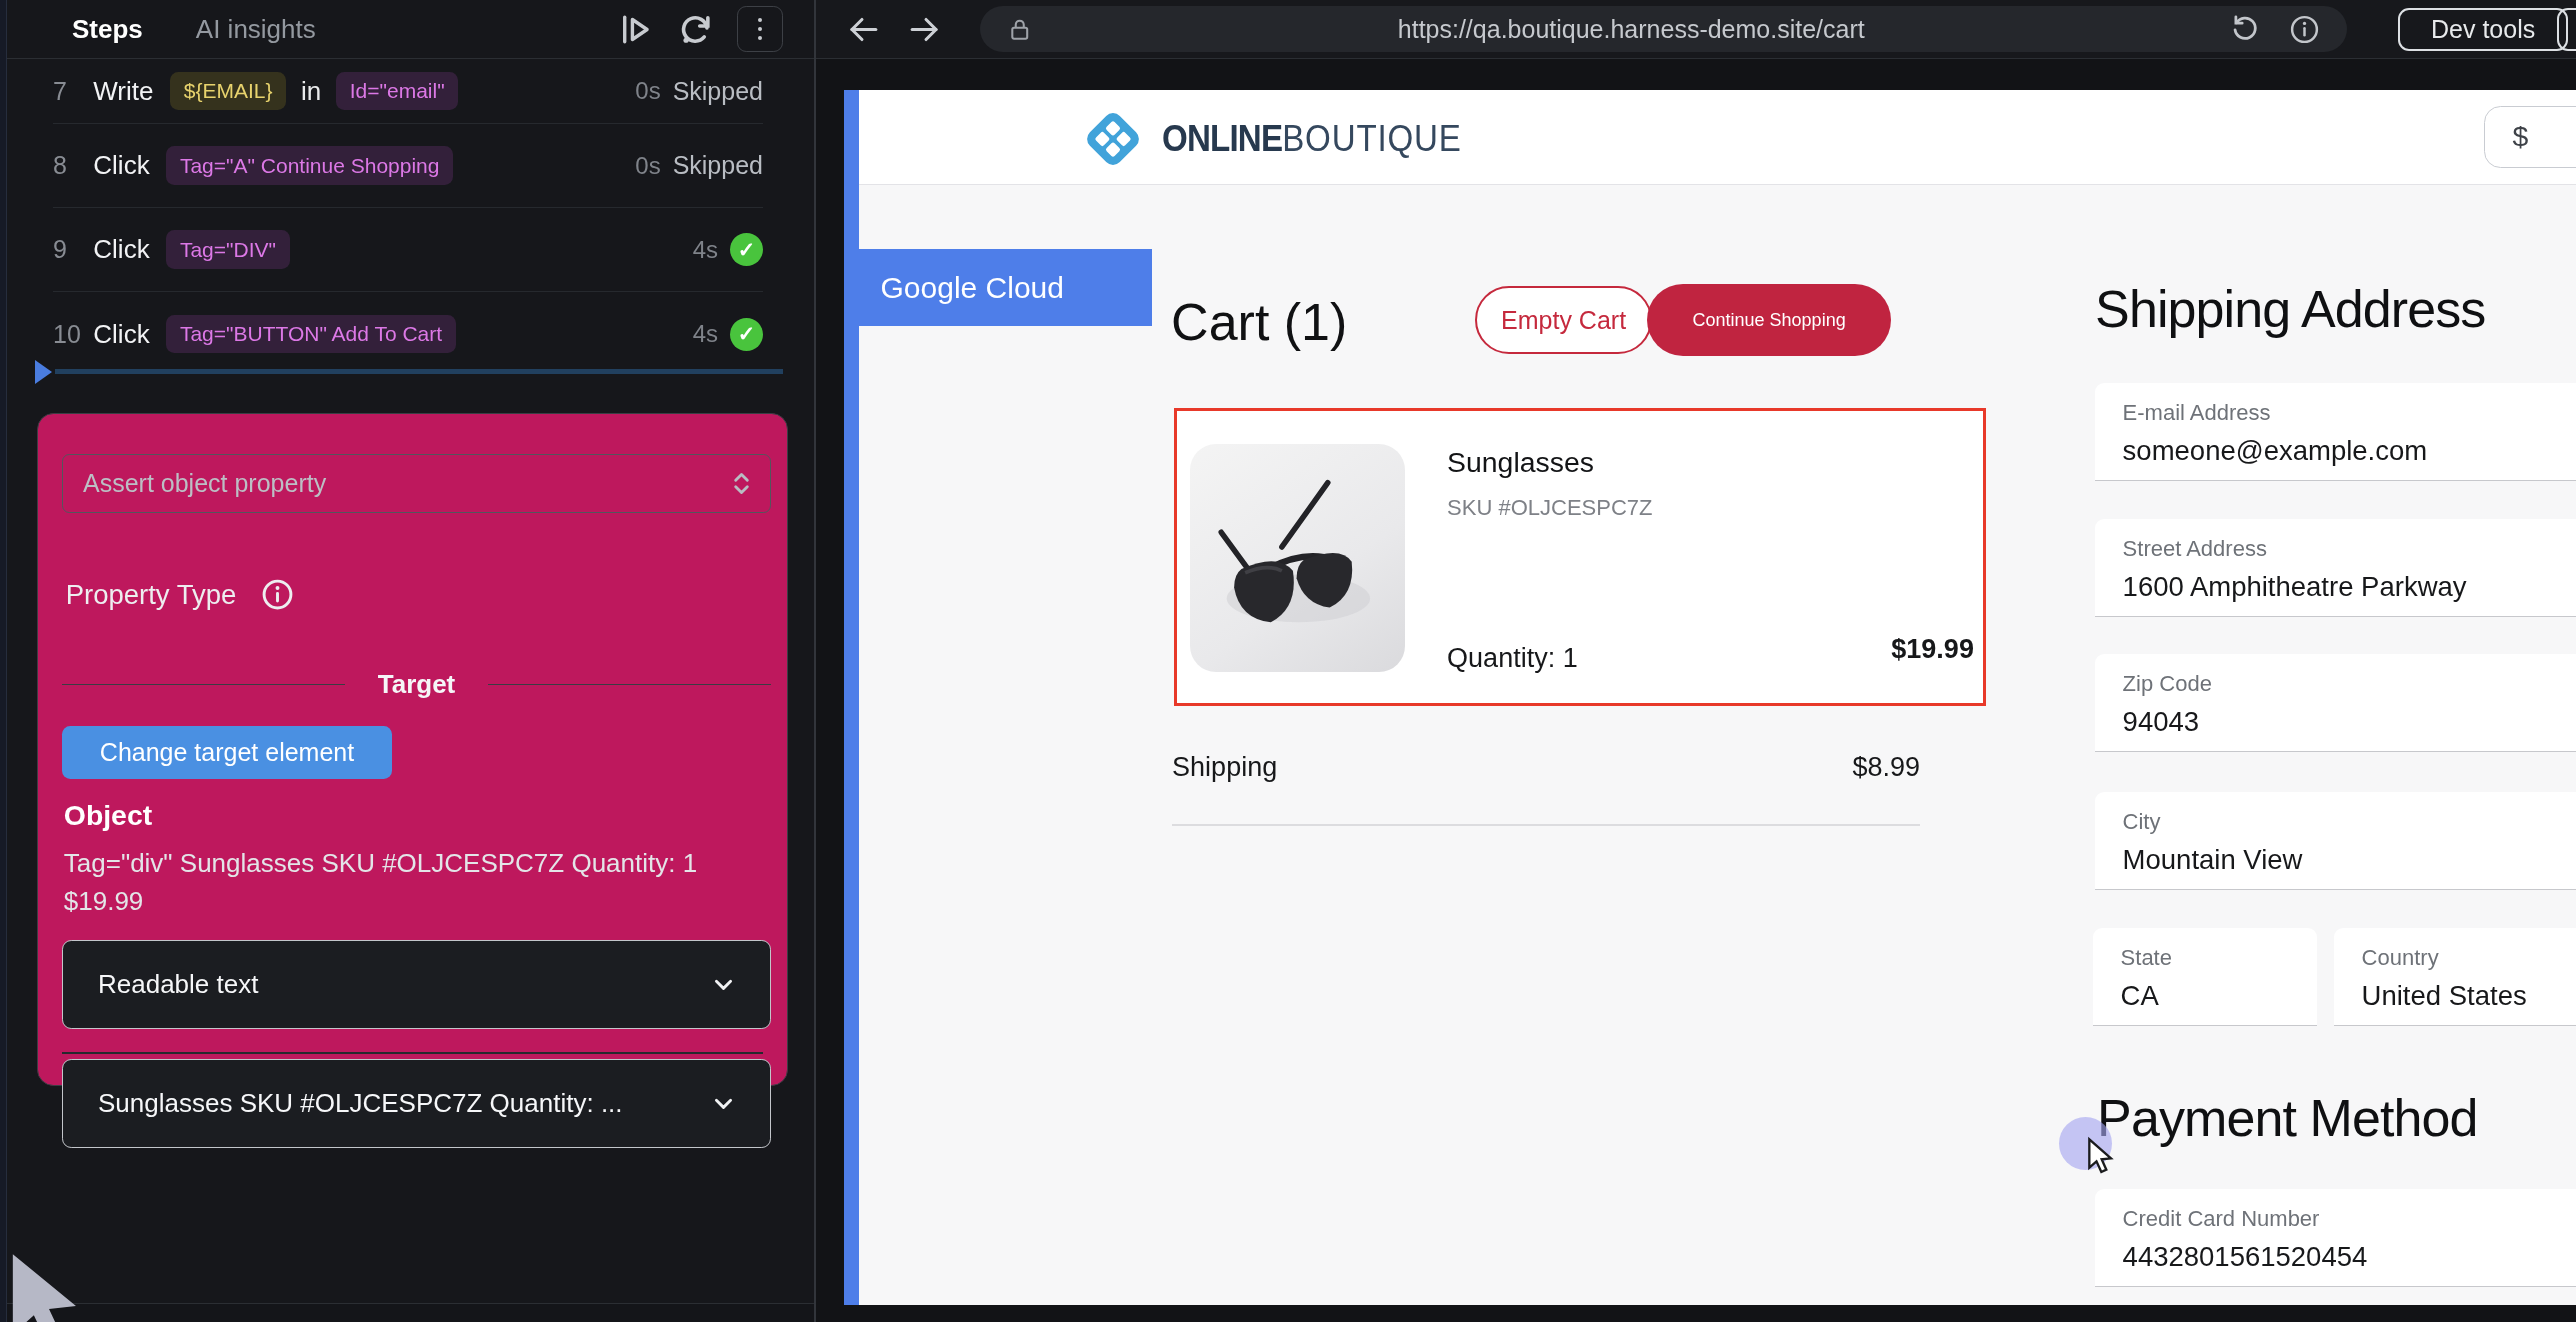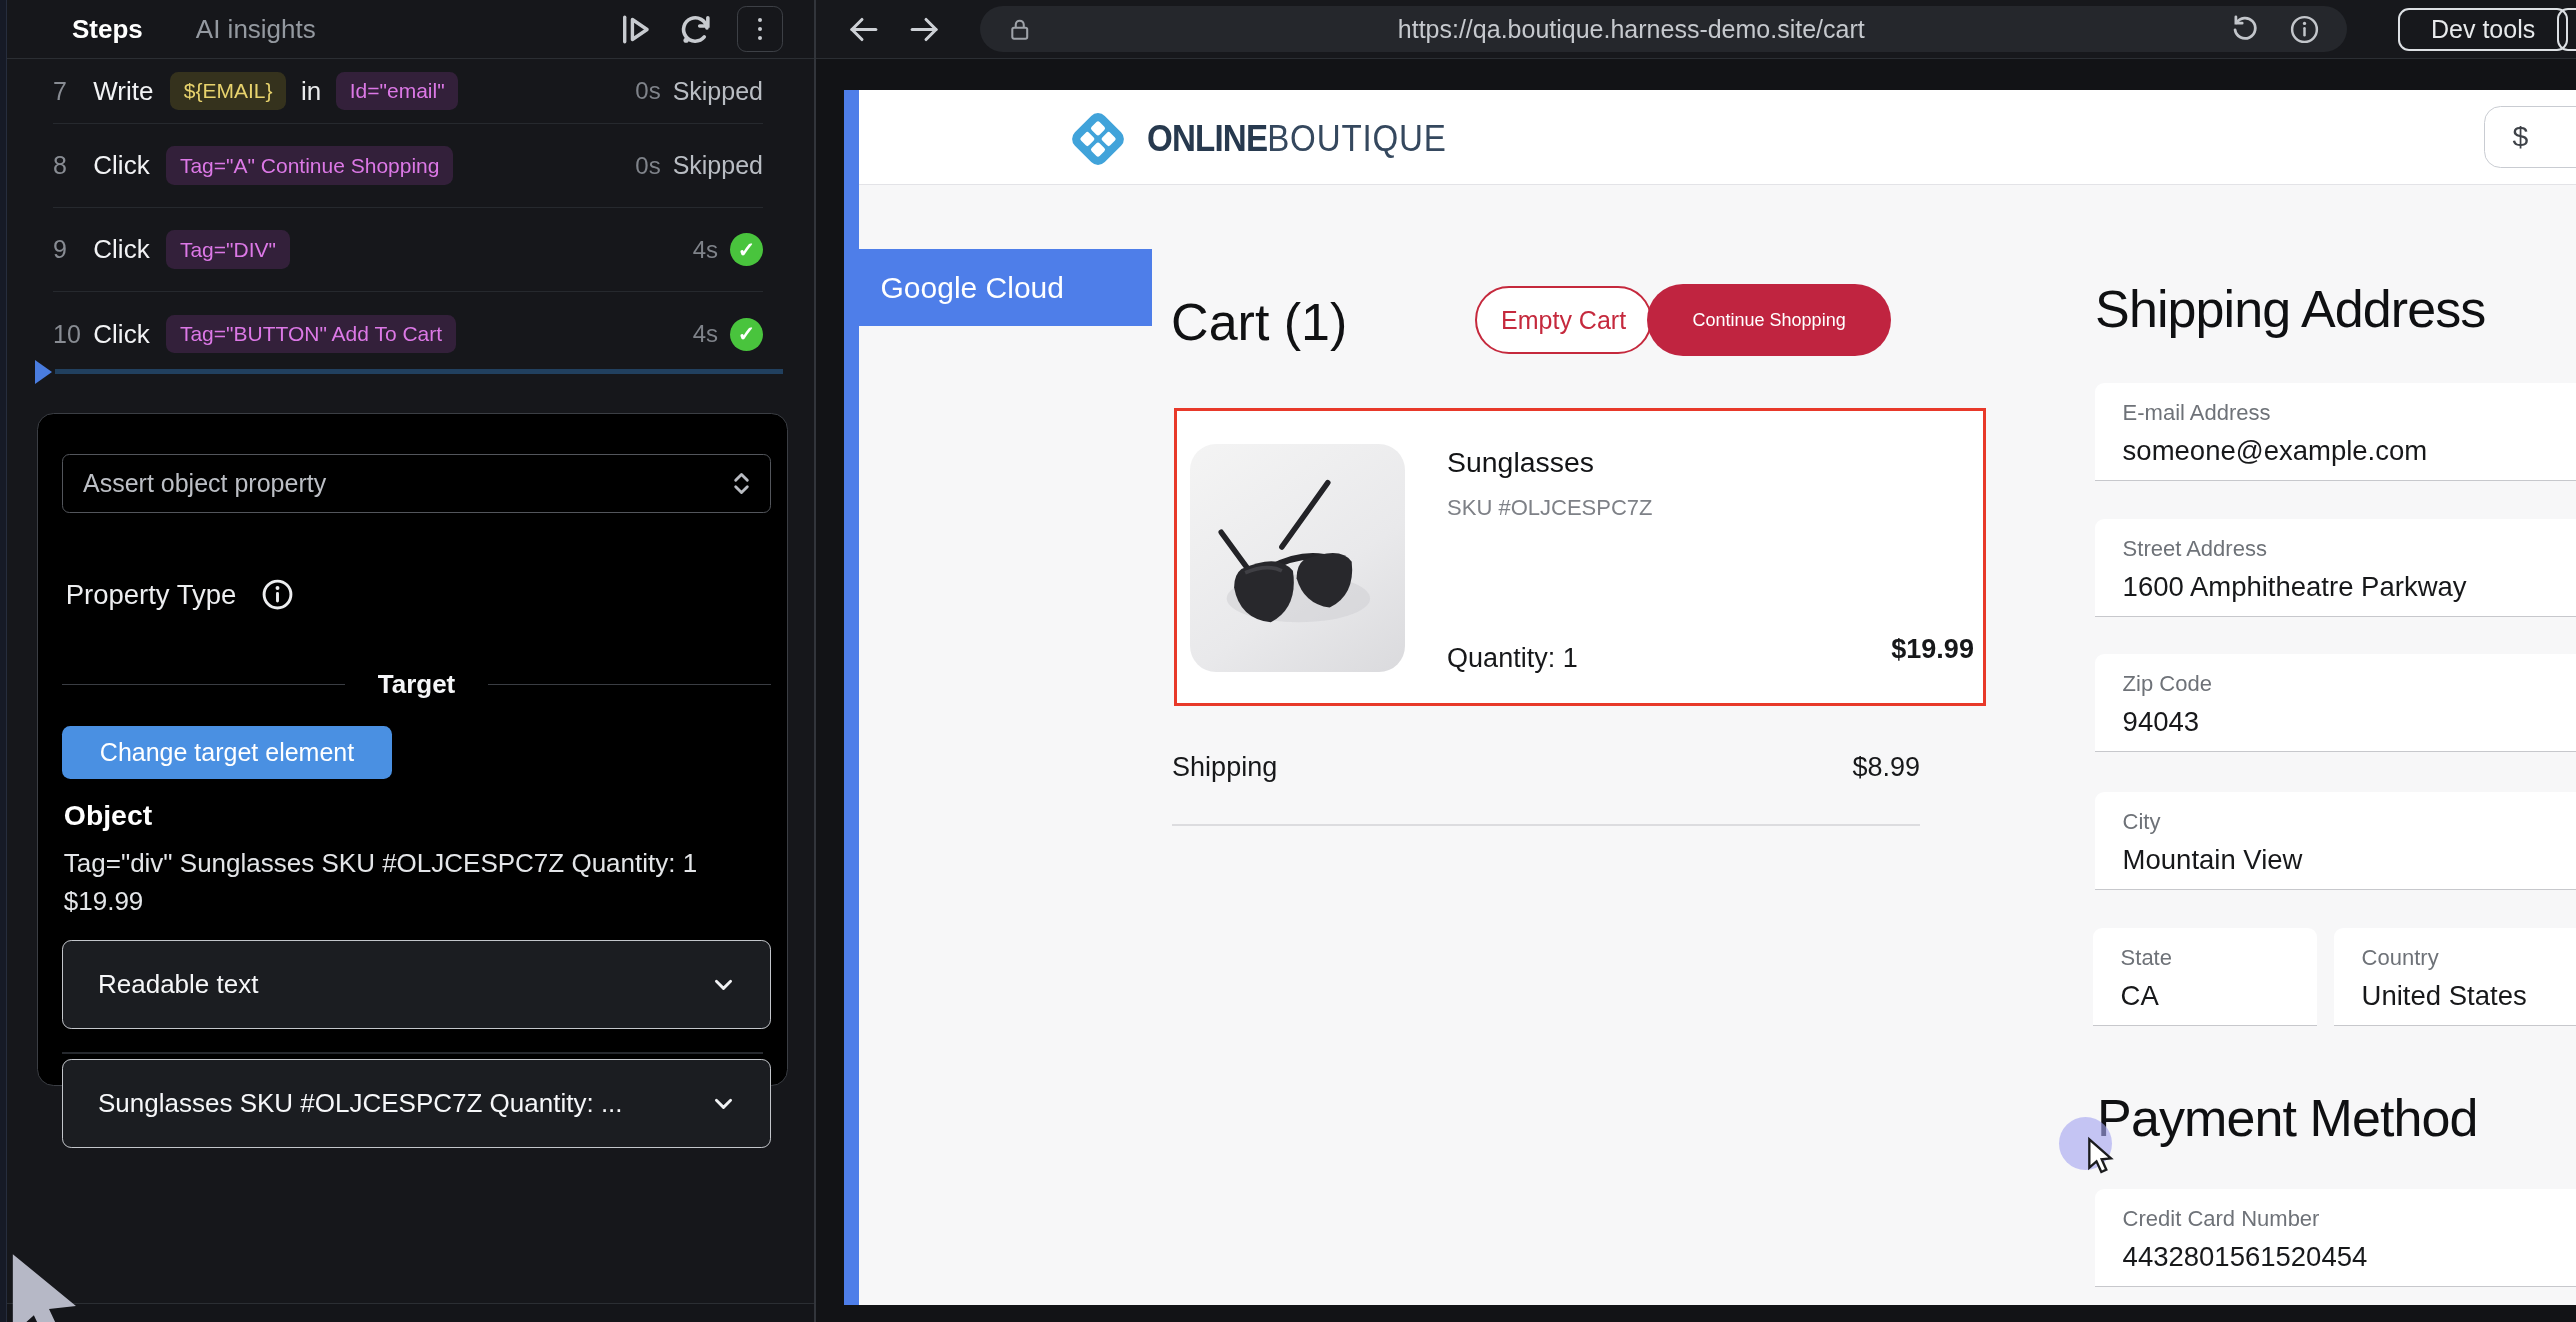--- a/index.html
+++ b/index.html
@@ -29,21 +29,21 @@
   .badge.yellow{color:#e8d36d;background:#35321d;}
   .badge.purple{color:#dc78e6;background:#33203a;}
   .connector{color:#e9eaec;font-size:26px;margin:0 14.7px;}
   .step-right{margin-left:auto;display:flex;align-items:center;gap:12px;}
   .step-time{color:#7f838a;font-size:24px;}
   .step-status{color:#b9bdc3;font-size:25px;}
   .check-circle{width:33px;height:33px;border-radius:50%;background:#49c43d;color:#fff;font-size:21px;font-weight:700;display:flex;align-items:center;justify-content:center;}
   .play-marker{position:absolute;left:35px;top:360px;width:0;height:0;border-left:17.4px solid #4a7de0;border-top:12px solid transparent;border-bottom:12px solid transparent;}
   .progress-line{position:absolute;left:55px;top:369px;right:31px;height:4.6px;background:#21405f;}
 
-  .form-card{margin:37px 26px 0 37px;height:673px;border:1.8px solid #3b3e44;border-radius:16.5px;background:#000000;padding:40px 16px 0 24px;position:relative;}
+  .form-card{margin:37px 26px 0 37px;height:673px;border:1.8px solid #3b3e44;border-radius:16.5px;background:#be185d;padding:40px 16px 0 24px;position:relative;}
   .select-dim{height:59px;border:1.8px solid #53565c;border-radius:7.3px;display:flex;align-items:center;padding:0 13px 0 20px;color:#bcbfc5;font-size:25px;}
   .property-row{margin-top:64px;display:flex;align-items:center;gap:24px;color:#edeef0;font-size:27.5px;padding-left:3.7px;}
   .target-row{margin-top:57px;display:flex;align-items:center;gap:33px;color:#f5f6f8;font-size:26px;font-weight:700;}
   .target-row .line{flex:1;height:1.8px;background:#3a3d43;}
   .change-btn{margin-top:26px;width:330px;height:53px;background:#4a90e2;border:none;color:#fff;font-size:25px;border-radius:8.3px;display:flex;align-items:center;justify-content:center;font-family:inherit;}
   .object-h{margin-top:20px;font-size:28.4px;font-weight:700;color:#fff;padding-left:1.8px;}
   .object-text{margin-top:13px;font-size:26px;line-height:1.45;color:#e3e5e8;width:697px;padding-left:1.8px;}
   .select-bright{height:89px;border:1.8px solid #c3c6cb;border-radius:9.2px;display:flex;align-items:center;padding:0 31px 0 35px;color:#f6f7f9;font-size:26px;background:#1b1d21;}
   .sel2{margin-top:20px;}
   .sel3{margin-top:30px;}
@@ -60,21 +60,21 @@
   .pill-icons{display:flex;gap:26px;align-items:center;}
   .devtools-btn{margin-left:51px;height:43px;padding:0 31px;border:2.8px solid #dde0e4;border-radius:11px;color:#e8eaec;font-size:25px;display:flex;align-items:center;background:transparent;font-family:inherit;}
   .partial-btn{position:absolute;right:-18.3px;top:8.3px;width:37px;height:43px;border:2.8px solid #dde0e4;border-radius:11px;}
 
   .viewport{flex:1;position:relative;}
   .webpage{position:absolute;left:27.5px;top:31px;right:0;bottom:18.3px;display:flex;}
   .blue-stripe{width:15.6px;flex:none;background:#4e7ee9;}
   .page{flex:1;position:relative;overflow:hidden;background:#f7f7f8;color:#17181a;}
 
   .site-header{position:absolute;top:0;left:0;right:0;height:95px;background:#fff;border-bottom:1.8px solid #e3e3e7;}
-  .logo{position:absolute;left:207px;top:17.4px;display:flex;align-items:center;gap:16.5px;}
+  .logo{position:absolute;left:222px;top:17.4px;display:flex;align-items:center;gap:16.5px;}
   .logo-text{font-size:36px;color:#27394e;display:flex;align-items:baseline;transform:scaleX(.92);transform-origin:left;}
   .logo-bold{font-weight:800;letter-spacing:-0.9px;}
   .logo-thin{font-weight:100;letter-spacing:0.9px;color:#35485e;}
   .currency-pill{position:absolute;right:-24px;top:15.6px;width:116px;height:62px;border:1.8px solid #c9ccd2;border-radius:16.5px;display:flex;align-items:center;padding-left:27.5px;color:#3e4248;font-size:28.4px;background:#fff;}
   .gcloud-badge{position:absolute;left:-15.6px;top:159px;width:308px;height:77px;background:#4e7ee9;color:#fff;font-size:30px;display:flex;align-items:center;padding-left:37px;}
 
   .cart-title{position:absolute;left:312px;top:202px;font-size:52px;font-weight:500;color:#101113;}
   .btn-outline{position:absolute;left:616px;top:196px;width:177px;height:68px;border:2.8px solid #c5293d;border-radius:34px;background:#fff;color:#c5293d;font-size:25px;display:flex;align-items:center;justify-content:center;font-family:inherit;}
   .btn-solid{position:absolute;left:788px;top:194px;width:244px;height:72px;border:none;border-radius:36px;background:#c02440;color:#fff;font-size:18px;display:flex;align-items:center;justify-content:center;font-family:inherit;}
 

